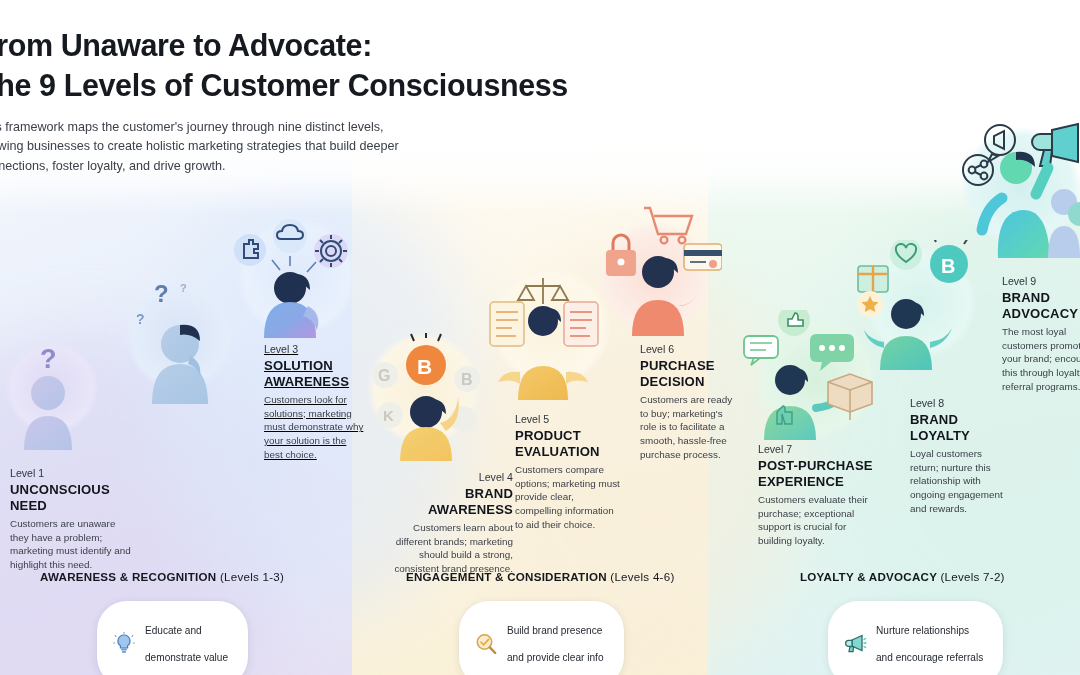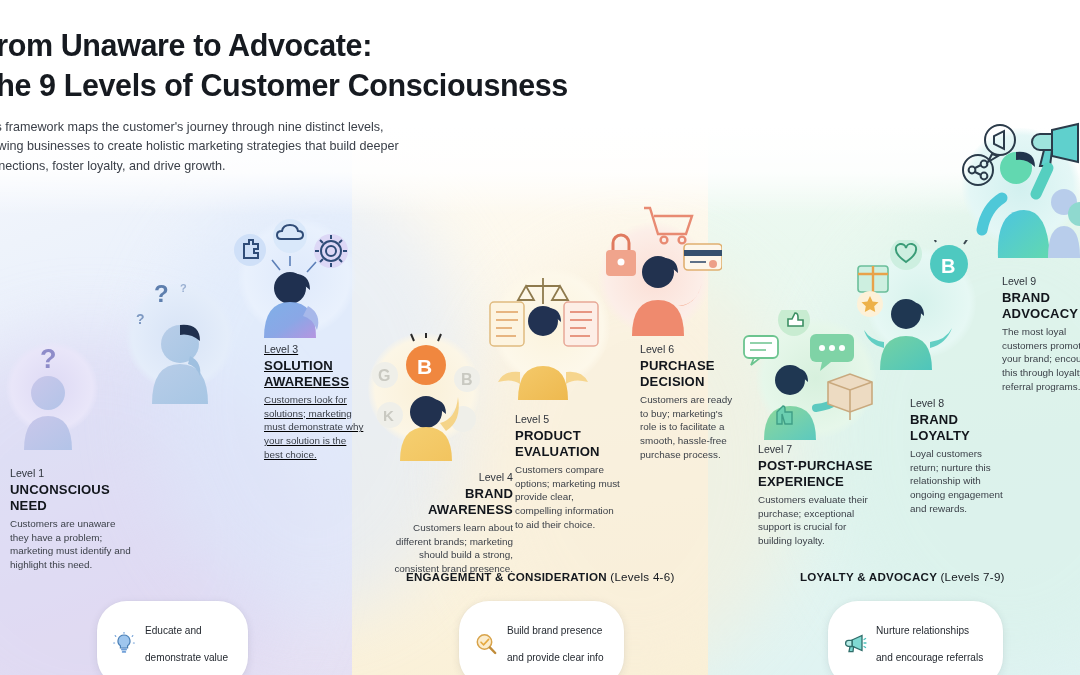--- a/index.html
+++ b/index.html
@@ -352,20 +352,24 @@
 
   <div class="level" style="left:1002px; top:274px; width:104px;">
     <div class="lv-num">Level 9</div>
     <div class="lv-title">
       <div>BRAND</div>
       <div>ADVOCACY</div>
     </div>
     <div class="lv-desc">The most loyal customers promote your brand; encourage this through loyalty and referral programs.</div>
   </div>
 
+  <div class="sec-label" style="left:40px; top:570px;">
+    <span>AWARENESS &amp; RECOGNITION</span>
+    <span class="lv-range">(Levels 1-3)</span>
+  </div>
   <div class="pill" style="left:97px; top:601px;">
     <svg class="pill-ico" viewBox="0 0 24 24">
       <path d="M12 3a6 6 0 00-3.6 10.8V16h7.2v-2.2A6 6 0 0012 3z" fill="#9fc6ee" stroke="#4a7fb5" stroke-width="1.2"></path>
       <rect x="9" y="16.5" width="6" height="2" rx="1" fill="#6f9fd8"></rect>
       <rect x="9.8" y="19" width="4.4" height="1.8" rx=".9" fill="#6f9fd8"></rect>
       <g stroke="#6f9fd8" stroke-width="1.2" stroke-linecap="round">
         <path d="M12 1.2v-.8M3.8 4.3l-.6-.6M20.2 4.3l.6-.6M2.6 11h-.9M21.4 11h.9"></path>
       </g>
     </svg>
     <div class="pill-txt">
@@ -385,21 +389,21 @@
       <path d="M15.8 15.4l5.4 5.6" stroke="#c08c3a" stroke-width="2.4" stroke-linecap="round"></path>
     </svg>
     <div class="pill-txt">
       <div>Build brand presence</div>
       <div>and provide clear info</div>
     </div>
   </div>
 
   <div class="sec-label" style="left:800px; top:570px;">
     <span>LOYALTY &amp; ADVOCACY</span>
-    <span class="lv-range">(Levels 7-9)</span>
+    <span class="lv-range">(Levels 7-2)</span>
   </div>
   <div class="pill" style="left:828px; top:601px;">
     <svg class="pill-ico" viewBox="0 0 24 24">
       <path d="M9 8 L19 3.5 v15 L9 14 z" fill="#7fd9d2" stroke="#2f6d6a" stroke-width="1.3"></path>
       <path d="M9 8.4H5.6a3 3 0 000 6H9z" fill="#b6ece6" stroke="#2f6d6a" stroke-width="1.3"></path>
       <path d="M7 14.6l-1 5h4l.6-5z" fill="#7fd9d2" stroke="#2f6d6a" stroke-width="1.3"></path>
       <g stroke="#4cc3bd" stroke-width="1.3" stroke-linecap="round">
           <path d="M21 7.5l1.6-1M21 11h2M21 14.5l1.6 1"></path>
         </g>
     </svg>

